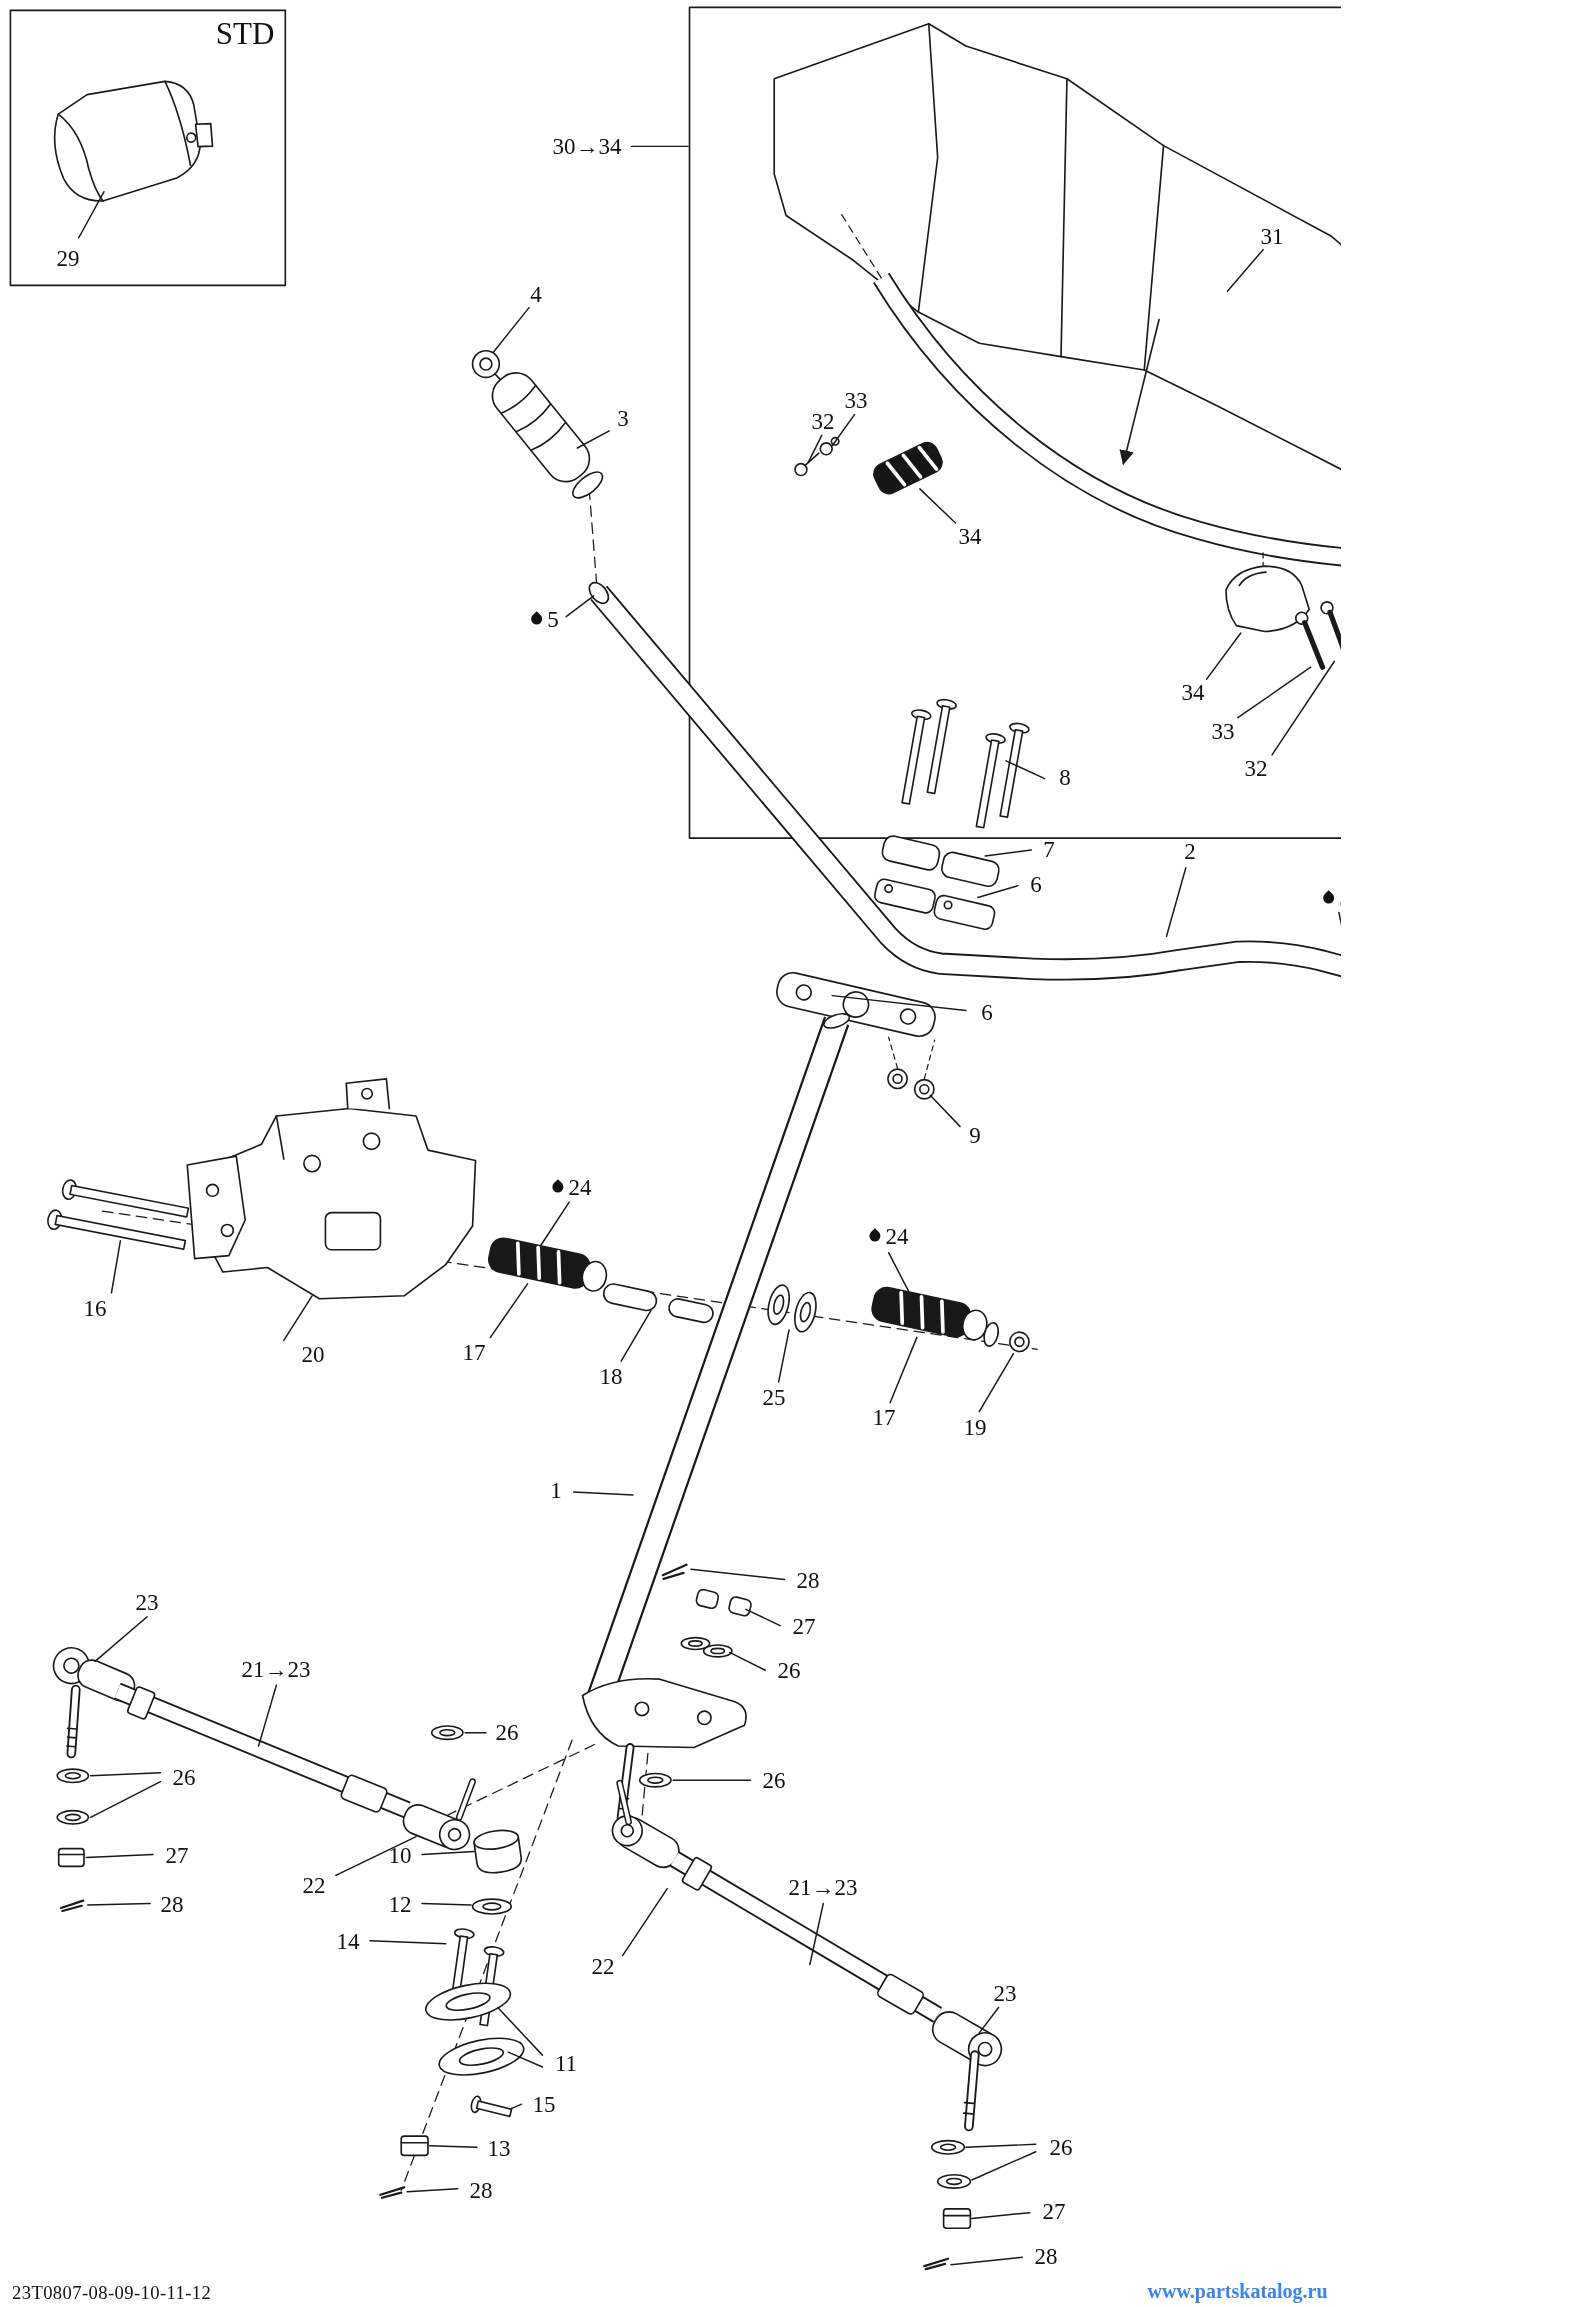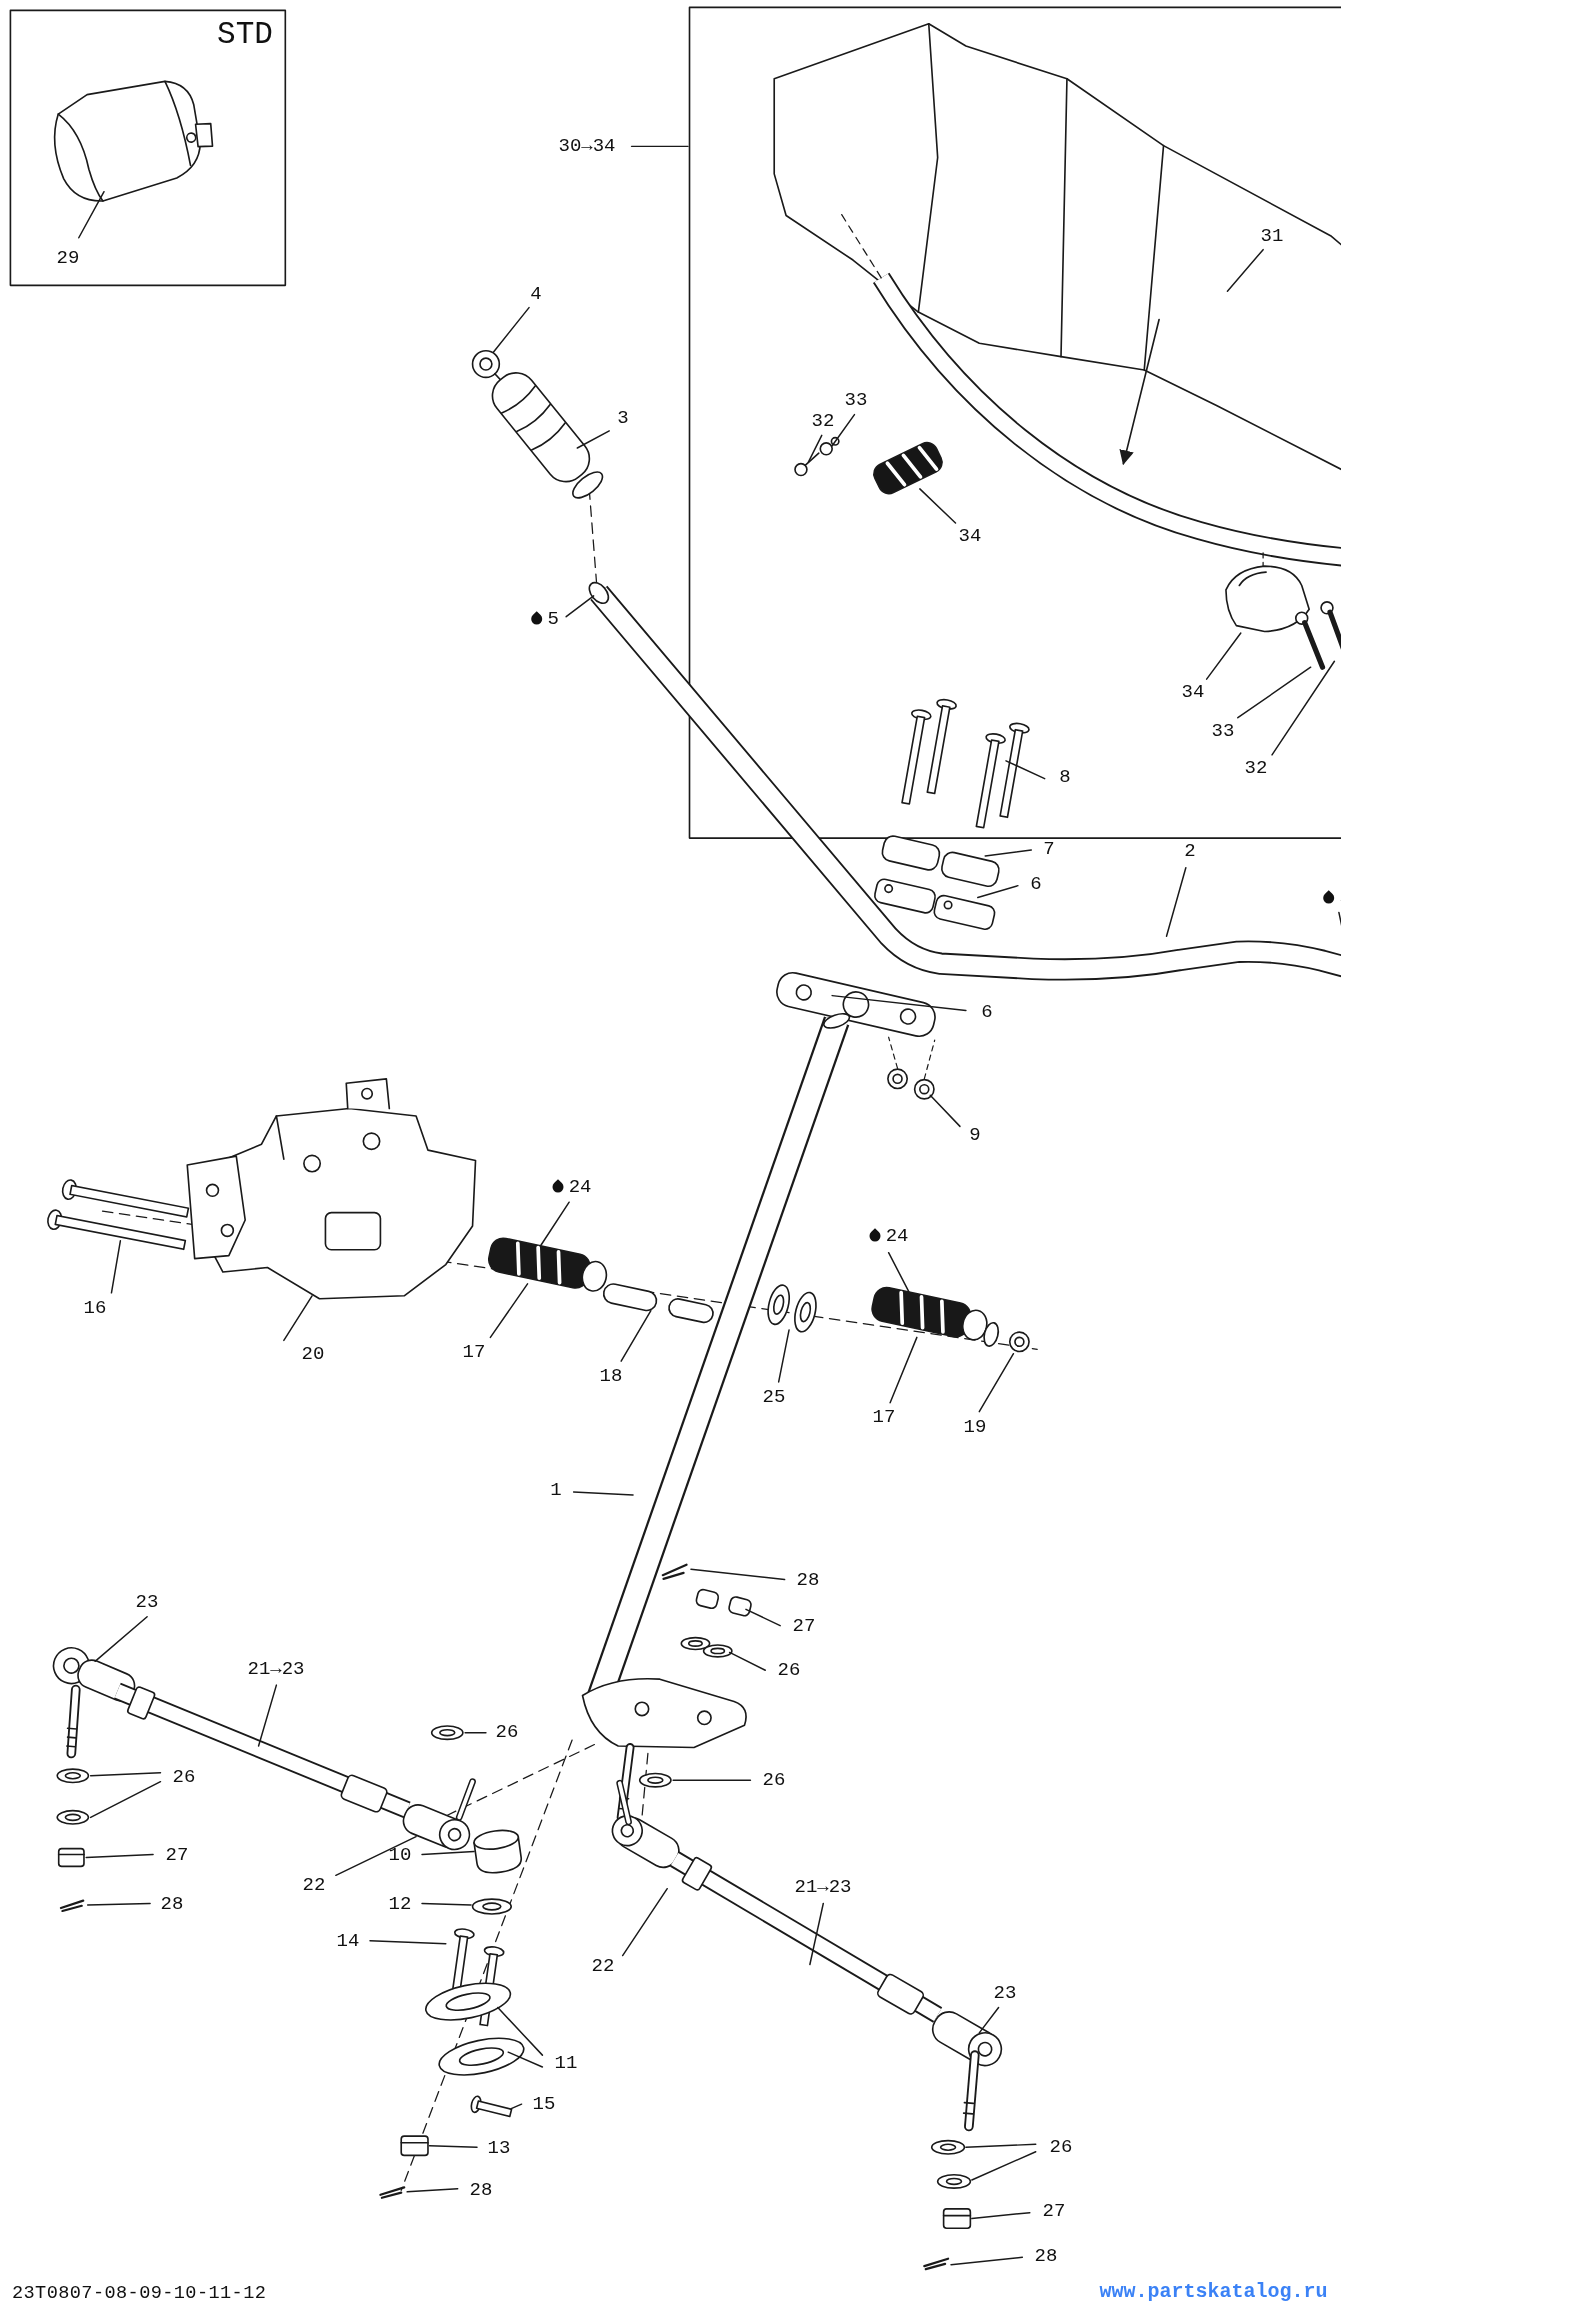--- a/index.html
+++ b/index.html
@@ -1,21 +1,21 @@
 <!DOCTYPE html>
 <html style="font-size:12px"><head>
 <meta charset="utf-8">
 <style>
   html,body{margin:0;padding:0;background:#ffffff;}
   .page{position:relative;width:1341px;height:2307px;background:#ffffff;
-        font-family:Liberation Mono, monospace;color:#111;overflow:hidden;}
+        font-family:Liberation Serif, serif;color:#111;overflow:hidden;}
   .page svg{position:absolute;left:0;top:0;stroke:#1a1a1a;fill:none;
         stroke-width:2.2;stroke-linejoin:round;stroke-linecap:round;}
   .callout-layer{position:absolute;left:0;top:0;width:100%;height:100%;}
-  .callout{position:absolute;transform:translate(-50%,-50%);font-size:19px;line-height:1;
+  .callout{position:absolute;transform:translate(-50%,-50%);font-size:23px;line-height:1;
         color:#111;white-space:nowrap;display:flex;align-items:center;gap:5.2px;}
   .droplet{width:11px;height:11px;background:#111;border-radius:0 50% 50% 50%;
         transform:rotate(45deg);flex:0 0 auto;}
   .inset-label{position:absolute;transform:translate(-50%,-50%);font-size:31px;color:#111;}
   .footer-code{position:absolute;left:12px;bottom:3px;font-size:18.6px;color:#111;letter-spacing:0.4px;margin-top:18px;}
   .watermark{position:absolute;right:13.4px;bottom:4.5px;font-size:20px;font-weight:bold;color:#ff6600;}
 </style>
 </head>
 <body>
 

